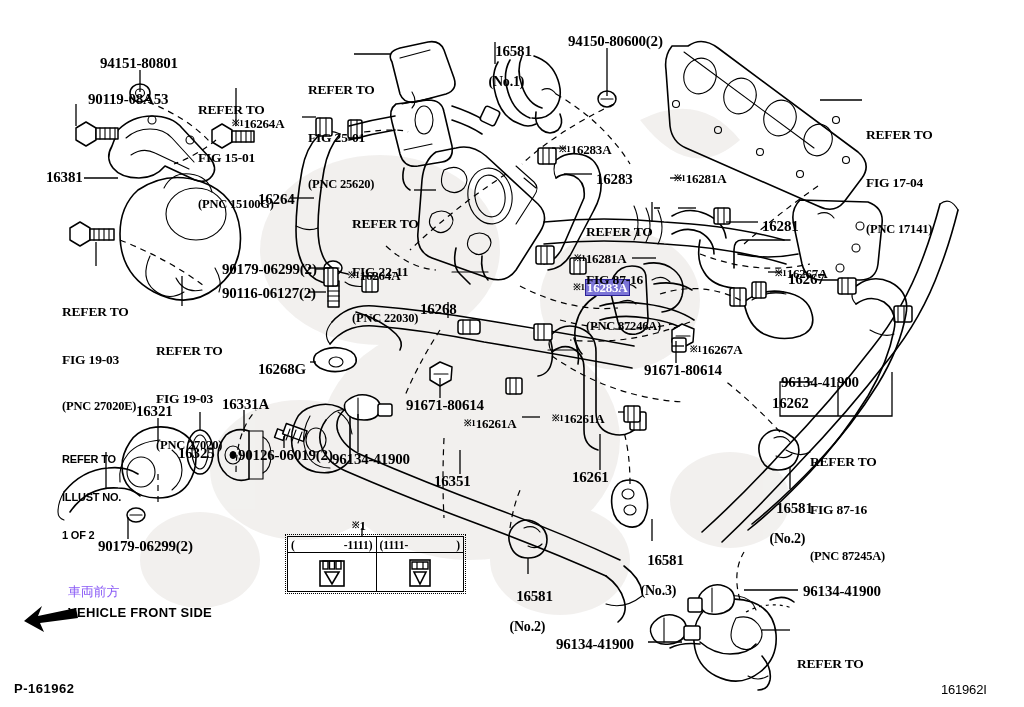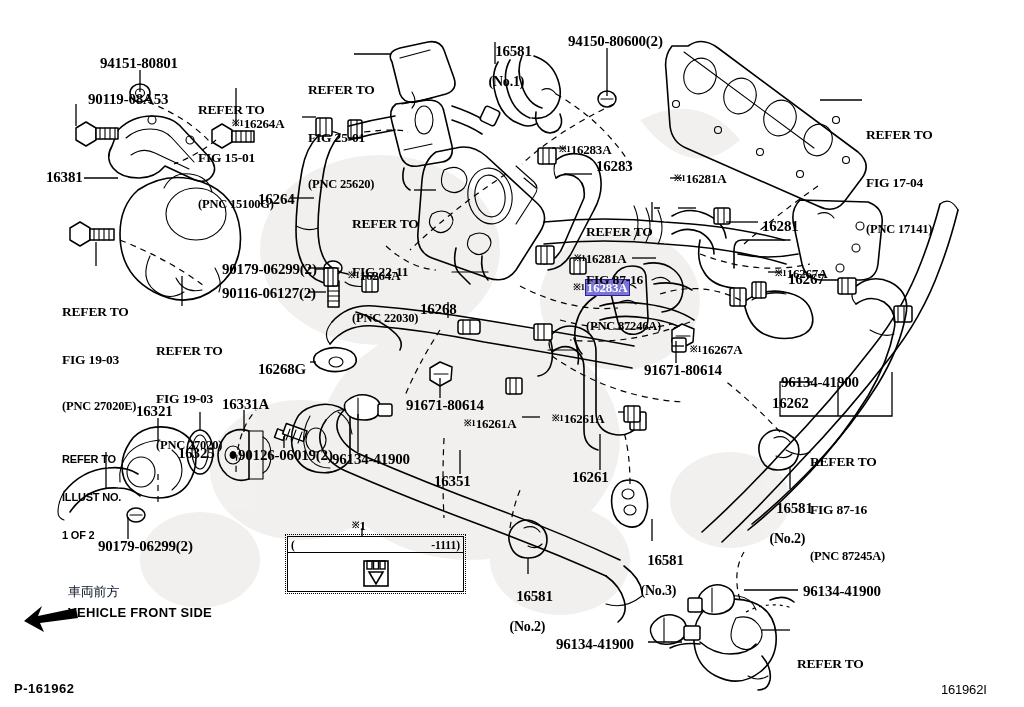--- a/index.html
+++ b/index.html
@@ -59,21 +59,21 @@
   .sel {
     background: #7b74d6;
     color: #ffffff;
     border: 1px solid #2b2196;
     padding: 0 1px;
   }
   .jp {
     font-family: Liberation Sans, sans-serif;
     font-size: 13px;
     font-weight: normal;
-    color: #0f172a;
+    color: #8b5cf6;
   }
   .front-label {
     font-family: "Liberation Sans", sans-serif;
     font-size: 13px;
     font-weight: bold;
     letter-spacing: 0.3px;
   }
   .corner {
     font-family: "Liberation Sans", sans-serif;
     font-weight: bold;
@@ -610,21 +610,21 @@
 
   <div class="lbl pn center" style="left:481px; top:28px;">
     <span>16581</span>
     <div class="pn2">(No.1)</div>
   </div>
 
   <div class="lbl pn" style="left:568px; top:34px;">94150-80600(2)</div>
 
   <div class="lbl mark" style="left:559px; top:143px;"><span class="m1">※1</span><span>16283A</span></div>
 
-  <div class="lbl pn" style="left:596px; top:159px;">16283</div>
+  <div class="lbl pn" style="left:596px; top:172px;">16283</div>
 
   <div class="lbl mark" style="left:674px; top:172px;"><span class="m1">※1</span><span>16281A</span></div>
 
   <div class="lbl pn" style="left:762px; top:219px;">16281</div>
 
   <div class="lbl mark" style="left:574px; top:252px;"><span class="m1">※1</span><span>16281A</span></div>
 
   <div class="lbl mark" style="left:561px; top:267px;">
     <span class="m1">※1</span><span class="sel">16283A</span>
   </div>
@@ -727,20 +727,34 @@
       <div class="body">
         <svg width="40" height="32" viewBox="0 0 40 32">
           <rect x="8" y="4" width="24" height="25" fill="none" stroke="#000" stroke-width="1.6"></rect>
           <rect x="11" y="4" width="5" height="8" fill="none" stroke="#000" stroke-width="1.4"></rect>
           <rect x="17.5" y="4" width="5" height="8" fill="none" stroke="#000" stroke-width="1.4"></rect>
           <rect x="24" y="4" width="5" height="8" fill="none" stroke="#000" stroke-width="1.4"></rect>
           <path d="M13 15 L27 15 L20 27 Z" fill="none" stroke="#000" stroke-width="1.6"></path>
         </svg>
       </div>
     </div>
+    <div class="cell">
+      <div class="hdr">
+        <span>(1111-</span>
+        <span>)</span>
+      </div>
+      <div class="body">
+        <svg width="40" height="32" viewBox="0 0 40 32">
+          <rect x="10" y="3" width="20" height="26" fill="none" stroke="#000" stroke-width="1.6"></rect>
+          <path d="M12 5 h16 v7 h-16 z" fill="none" stroke="#000" stroke-width="1.4"></path>
+          <path d="M17 5 v7 M23 5 v7" stroke="#000" stroke-width="1.2"></path>
+          <path d="M14 15 L26 15 L20 27 Z" fill="none" stroke="#000" stroke-width="1.6"></path>
+        </svg>
+      </div>
+    </div>
   </div>
 
   <div class="lbl jp" style="left:68px; top:585px; font-weight:normal;">車両前方</div>
   <div class="lbl front-label" style="left:68px; top:606px;">VEHICLE FRONT SIDE</div>
   <svg style="position:absolute; left:22px; top:602px;" width="56" height="34" viewBox="0 0 56 34">
     <path d="M54 6 L16 14 L20 4 L2 19 L22 30 L18 21 L56 16 Z" fill="#000"></path>
   </svg>
 
   <div class="lbl corner" style="left:14px; top:682px;">P-161962</div>
   <div class="lbl corner-r" style="left:941px; top:683px;">161962I</div>

